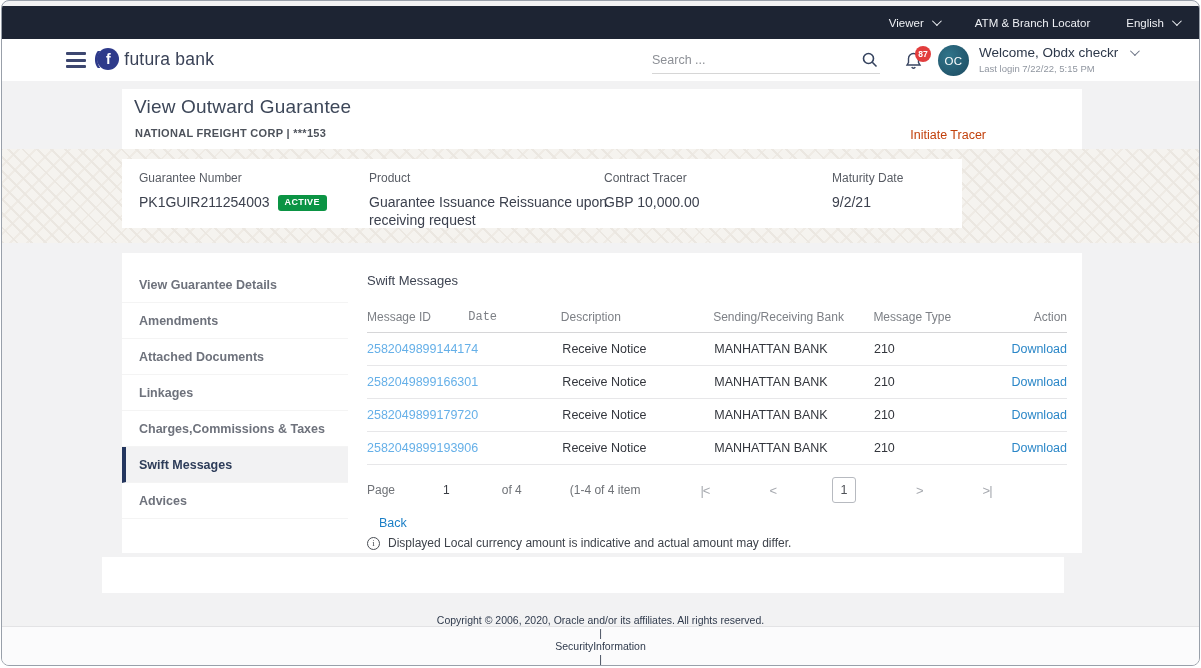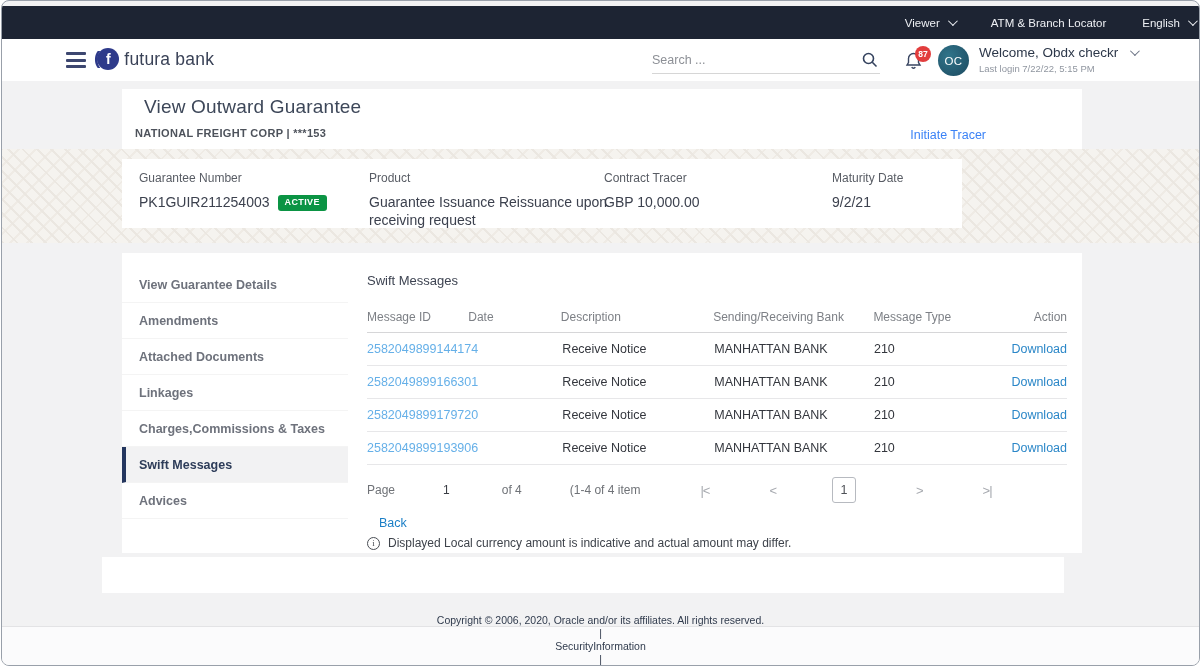--- a/index.html
+++ b/index.html
@@ -3,21 +3,21 @@
 <meta charset="utf-8">
 <style>
   * { margin:0; padding:0; box-sizing:border-box; }
   body { background:#ffffff; font-family:"Liberation Sans", sans-serif; }
   .screen { position:relative; width:1199px; height:666px; margin:0 auto;
             border:1px solid #99a0aa; border-radius:8px; overflow:hidden; background:#f2f2f3; }
 
   
   .topbar { position:absolute; top:5px; left:0; right:0; height:33px; background:#1d2433;
             display:flex; align-items:center; justify-content:flex-end; gap:36px;
-            padding-right:4px; color:#eef0f4; font-size:11.5px; }
+            padding-right:20px; color:#eef0f4; font-size:11.5px; }
   .tb-item { display:flex; align-items:center; gap:8px; cursor:pointer; }
   .chev { width:7px; height:7px; border-right:1.5px solid currentColor; border-bottom:1.5px solid currentColor;
           transform:rotate(45deg) translateY(-2px); display:inline-block; }
 
   
   .header { position:absolute; top:38px; left:0; right:0; height:42px; background:#ffffff; }
   .burger { position:absolute; left:64px; top:13px; width:20px; cursor:pointer; }
   .burger span { display:block; height:3px; background:#3d4770; margin-bottom:3.5px; border-radius:1px; }
   .brand { position:absolute; left:92px; top:9px; display:flex; align-items:center; cursor:pointer; }
   .logo-paren { font-size:19px; font-weight:bold; color:#2e3a8a; margin-right:-3px; transform:translateY(-1px); }
@@ -44,23 +44,23 @@
   
   .pattern-band { position:absolute; top:148px; left:0; right:0; height:94px; background-color:#f5f3ef;
     background-image:
       repeating-linear-gradient(45deg,  #ebe7e1 0 2px, transparent 2px 10px),
       repeating-linear-gradient(-45deg, #efebe5 0 2px, transparent 2px 12px); }
 
   .card { position:absolute; background:#ffffff; }
 
   
   .title-card { top:88px; left:120px; width:960px; height:60px; }
-  .page-title { position:absolute; left:22px; top:7px; font-size:19px; font-weight:500; color:#3d4759; letter-spacing:.2px; }
+  .page-title { position:absolute; left:12px; top:7px; font-size:19px; font-weight:500; color:#3d4759; letter-spacing:.2px; }
   .page-subtitle { position:absolute; left:13px; top:38px; font-size:11px; font-weight:600; color:#4d525b; letter-spacing:.3px; }
-  .initiate-tracer { position:absolute; right:96px; top:39px; font-size:12.5px; color:#3b82f6; cursor:pointer; }
+  .initiate-tracer { position:absolute; right:96px; top:39px; font-size:12.5px; color:#c2410c; cursor:pointer; }
 
   
   .summary-card { top:158px; left:120px; width:840px; height:69px; }
   .s-field { position:absolute; top:12px; }
   .s-f0 { left:17px; }  .s-f1 { left:247px; width:240px; }  .s-f2 { left:482px; }  .s-f3 { left:710px; }
   .s-label { font-size:12px; color:#585c64; }
   .s-value { font-size:14px; color:#3c414e; margin-top:8px; line-height:1.3; }
   .status-badge { display:inline-block; margin-left:8px; background:#0b9444; color:#fff; font-size:9px;
                   font-weight:bold; letter-spacing:.4px; padding:2.5px 7px; border-radius:3px; vertical-align:2px; }
 
@@ -71,21 +71,21 @@
               font-weight:600; color:#6e727c; border-bottom:1px solid #f4f4f4; cursor:pointer; }
   .nav-item.active { background:#f2f2f3; border-left:4px solid #24365e; padding-left:13px;
                      color:#2d3c59; font-weight:700; }
 
   .content { position:absolute; left:245px; top:0; width:715px; }
   .section-title { position:absolute; left:0; top:20px; font-size:13px; color:#3e4452; }
   .tbl { position:absolute; left:0; top:48px; width:700px; }
   .trow { display:flex; align-items:center; height:33px; border-bottom:1px solid #e7e7e9;
           font-size:12.5px; color:#33363d; }
   .trow.thead { height:32px; border-bottom:1px solid #d6d6d8; font-size:12px; color:#7d8086; }
-  .c0 { width:103px; } .c1 { width:82px; } .c2 { width:155px;margin-left:12px; } .c3 { width:163px; }
+  .c0 { width:103px; } .c1 { width:82px;font-family:Liberation Mono, monospace; } .c2 { width:155px;margin-left:12px; } .c3 { width:163px; }
   .c4 { width:97px; }  .c5 { width:100px; text-align:right; }
   .cell-id { color:#66b0e8; cursor:pointer; }
   .cell-action { color:#2b87c8; cursor:pointer; }
 
   .pager { position:absolute; left:0; top:222px; height:30px; display:flex; align-items:center;
            font-size:12px; color:#6f7277;gap:34px; }
   .pg-num { margin-left:14px; color:#3a3d44; }
   .pg-of { margin-left:18px; }
   .pg-range { margin-left:14px; }
   .pg-ic { margin-left:26px; font-size:13px; color:#a6a9af; letter-spacing:-1px; cursor:pointer; user-select:none; }

